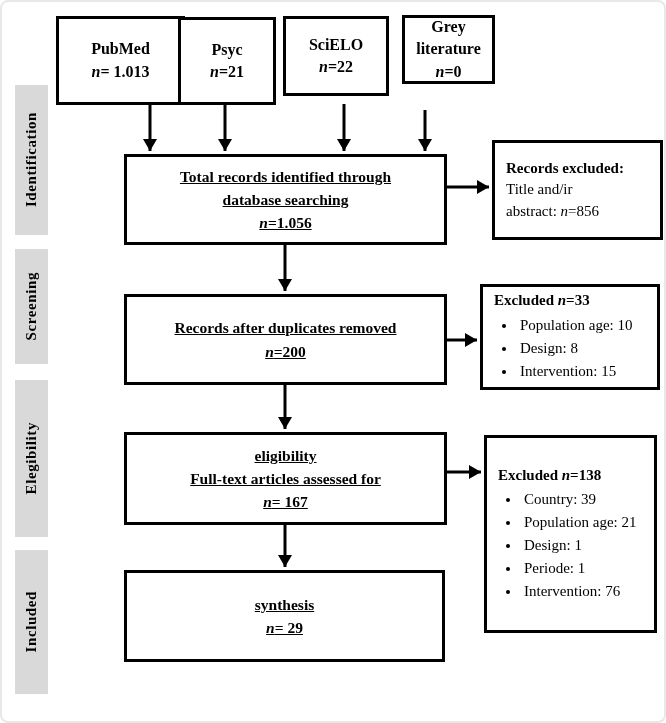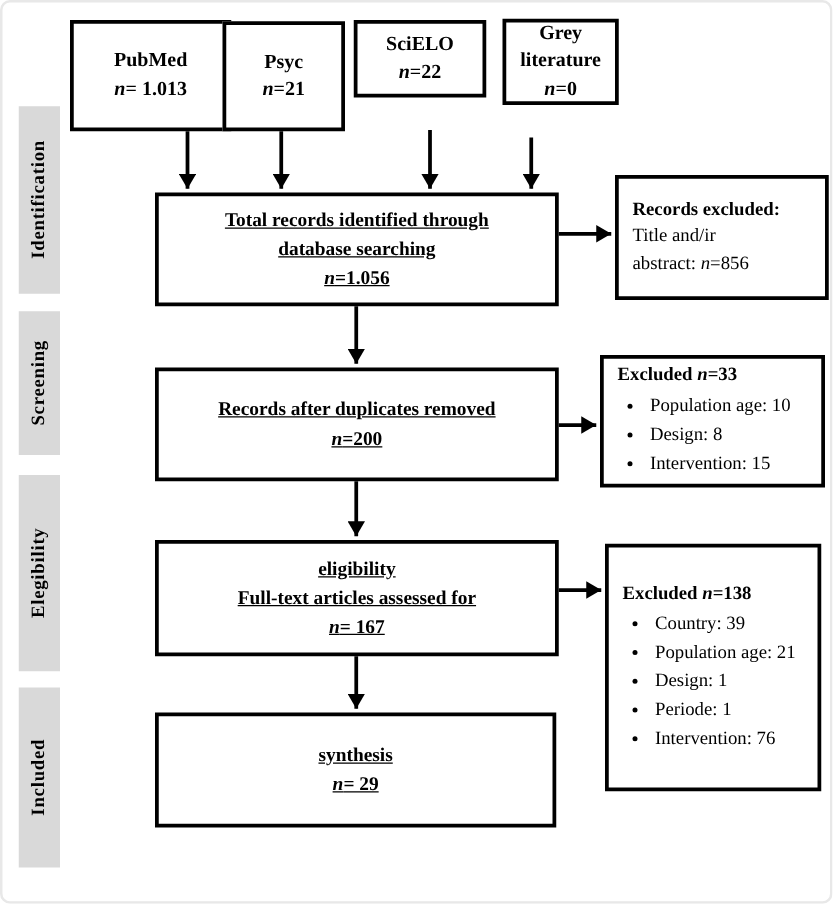--- a/index.html
+++ b/index.html
@@ -75,21 +75,21 @@
   </div>
 
   <div class="box source" style="left:54px;top:14px;width:129px;height:89px;justify-content:center;">
     <div>PubMed</div>
     <div><span></span><i>n</i><span>= 1.013</span></div>
   </div>
   <div class="box source" style="left:176px;top:15px;width:98px;height:88px;">
     <div>Psyc</div>
     <div><span></span><i>n</i><span>=21</span></div>
   </div>
-  <div class="box source" style="left:281px;top:14px;width:106px;height:62px;">
+  <div class="box source" style="left:281px;top:14px;width:106px;height:80px;">
     <div>SciELO</div>
     <div><span></span><i>n</i><span>=22</span></div>
   </div>
   <div class="box source" style="left:400px;top:13px;width:93px;height:69px;">
     <div>Grey literature</div>
     <div><span></span><i>n</i><span>=0</span></div>
   </div>
 
   <div class="box flow" style="left:122px;top:152px;width:323px;height:91px;">
     <div class="lines">

